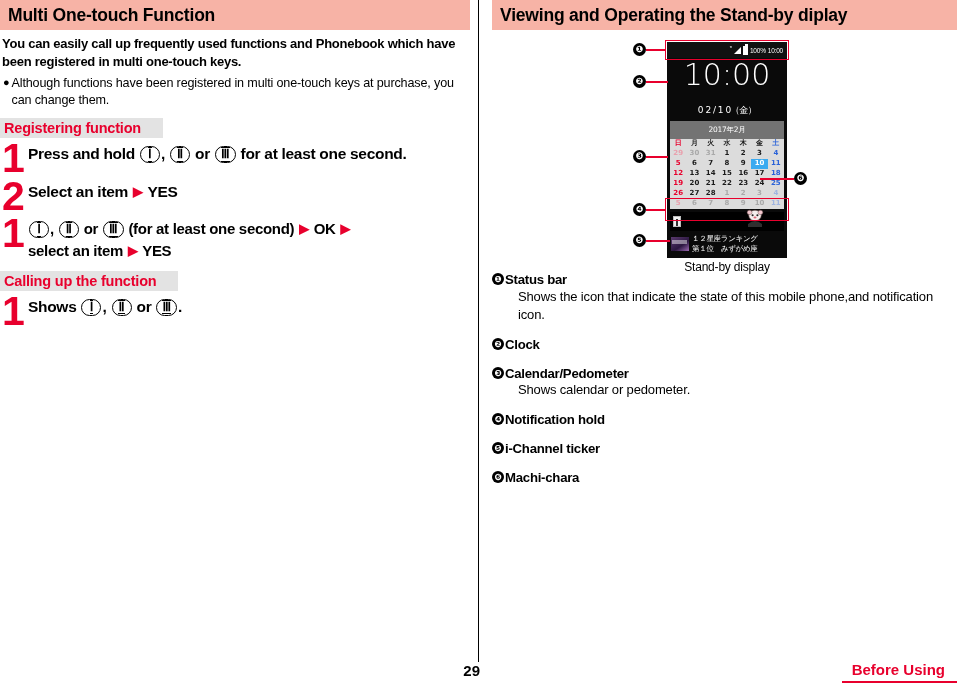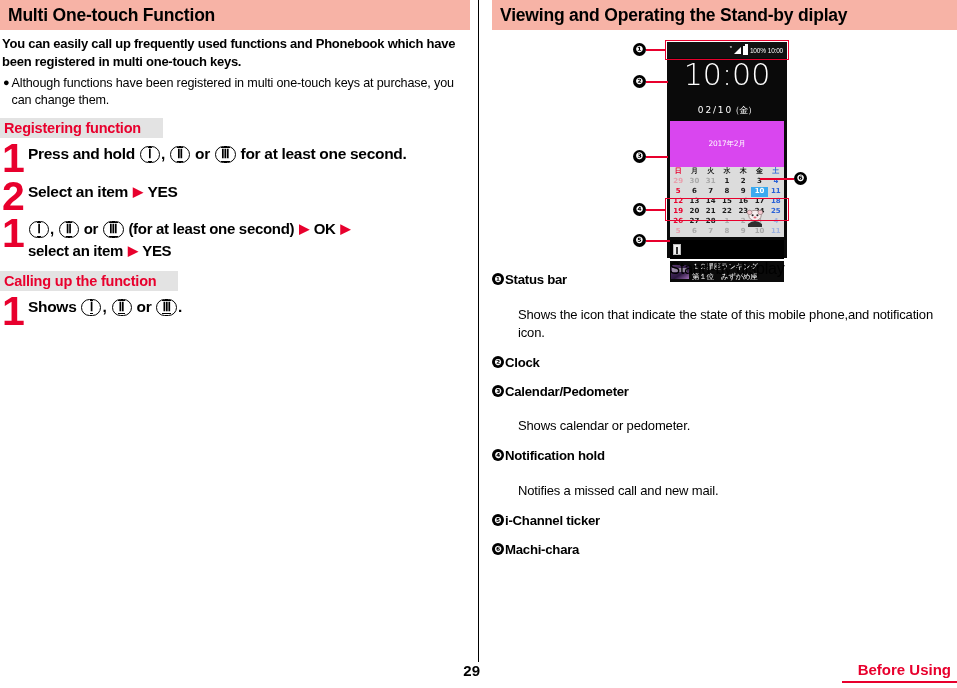--- a/index.html
+++ b/index.html
@@ -201,25 +201,25 @@
     margin-top: 14px;
     font-family: "DejaVu Sans", sans-serif;
   }
 
   .cal {
     margin: 4px 3px 0 3px;
     background: #dcdcdc;
     padding: 0 0 1px 0;
   }
   .cal-title {
-    background: #d946ef;
+    background: #737373;
     color: #fff;
     font-size: 7.5px;
     text-align: center;
-    padding: 18px 0;
+    padding: 4px 0;
     letter-spacing: -0.3px;
     font-family: "DejaVu Sans", sans-serif;
   }
   table.cal-grid {
     border-collapse: collapse;
     width: 100%;
     font-size: 7px;
     font-weight: bold;
     font-family: "DejaVu Sans", sans-serif;
   }
@@ -284,21 +284,21 @@
     width: 15px; height: 4px;
     background: rgba(255,255,255,0.45);
   }
   .ticker-lines { color: #fff; font-size: 7.5px; line-height: 1.25; letter-spacing: -0.3px; font-family: "DejaVu Sans", sans-serif; }
 
   .caption {
     position: absolute;
     left: 175px; top: 222px;
     width: 120px;
     text-align: center;
-    font-size: 16px;
+    font-size: 12px;
     letter-spacing: -0.2px;
   }
 
   
   .callout {
     position: absolute;
     width: 13px; height: 13px;
     border-radius: 50%;
     background: #000;
     color: #fff;
@@ -338,36 +338,36 @@
     text-align: center;
     margin-right: 1px;
     flex: 0 0 auto;
     position: relative; top: 1px;
     font-family: "DejaVu Sans", sans-serif;
   }
   .desc-text {
     font-size: 13px;
     line-height: 1.38;
     margin-left: 26px;
-    margin-top: 18px;
+    margin-top: 0;
     letter-spacing: -0.15px;
   }
 
   
   .footer-page {
     position: absolute;
     left: 450px; top: 662px;
     font-size: 15px;
     font-weight: bold;
     text-align: right;
     width: 30px;
   }
   .footer-right {
     position: absolute;
-    right: 6px; top: 661px;
+    right: 12px; top: 661px;
     font-size: 15px;
     font-weight: bold;
     color: #e8002d;
     text-decoration: none;
   }
   .footer-rule {
     position: absolute;
     right: 0px; top: 681px;
     width: 115px; height: 2px;
     background: #e8002d;
@@ -615,21 +615,20 @@
           <span>Calendar/Pedometer</span>
         </div>
         <div class="desc-text">Shows calendar or pedometer.</div>
       </div>
 
       <div class="desc-item">
         <div class="desc-title">
           <span class="cnum">❹</span>
           <span>Notification hold</span>
         </div>
-        <div class="desc-text">Notifies a missed call and new mail.</div>
       </div>
 
       <div class="desc-item">
         <div class="desc-title">
           <span class="cnum">❺</span>
           <span>i-Channel ticker</span>
         </div>
       </div>
 
       <div class="desc-item">

